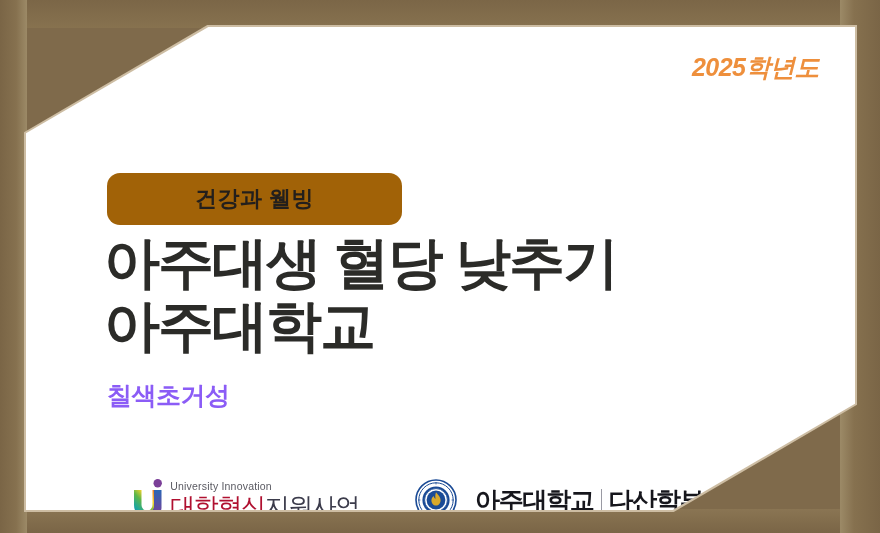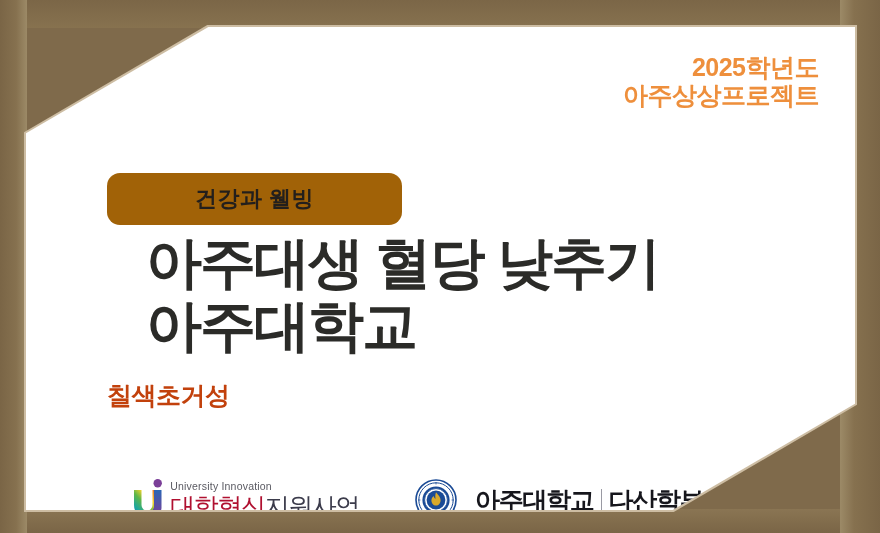--- a/index.html
+++ b/index.html
@@ -84,20 +84,21 @@
     text-align: right;
     line-height: 1.12;
     color: #ee8f3c;
     font-weight: 800;
     font-size: 25px;
     letter-spacing: -0.5px;
     white-space: nowrap;
   }
   .program-header .line {
     display: block;
+    font-style: italic;
   }
 
   
   .badge {
     position: absolute;
     left: 81px;
     top: 146px;
     width: 295px;
     height: 52px;
     background: #a16207;
@@ -117,32 +118,31 @@
   .title {
     position: absolute;
     left: 78px;
     top: 205px;
     width: 700px;
     color: #2b2b28;
     font-size: 56px;
     font-weight: 800;
     line-height: 1.12;
     letter-spacing: -2px;
-    margin-left: 42px;
   }
   .title .line {
     display: block;
   }
 
   
   .team {
     position: absolute;
     left: 81px;
     top: 352px;
-    color: #c2410c;
+    color: #8b5cf6;
     font-size: 25px;
     font-weight: 800;
     letter-spacing: -0.5px;
   }
 
   
   .logos {
     position: absolute;
     left: 0;
     right: 0;
@@ -225,21 +225,20 @@
   <div class="frame-sheen-left"></div>
   <div class="frame-sheen-right"></div>
 
   <div class="card-hairline"></div>
 
   <div class="card">
     <div class="card-inner">
 
       <div class="program-header">
         <span class="line">2025학년도</span>
-        <span class="line">아주상상프로젝트</span>
       </div>
 
       <div class="badge">
         <span class="badge-label">건강과 웰빙</span>
       </div>
 
       <div class="title">
         <span class="line">아주대생 혈당 낮추기</span>
         <span class="line">아주대학교</span>
       </div>

